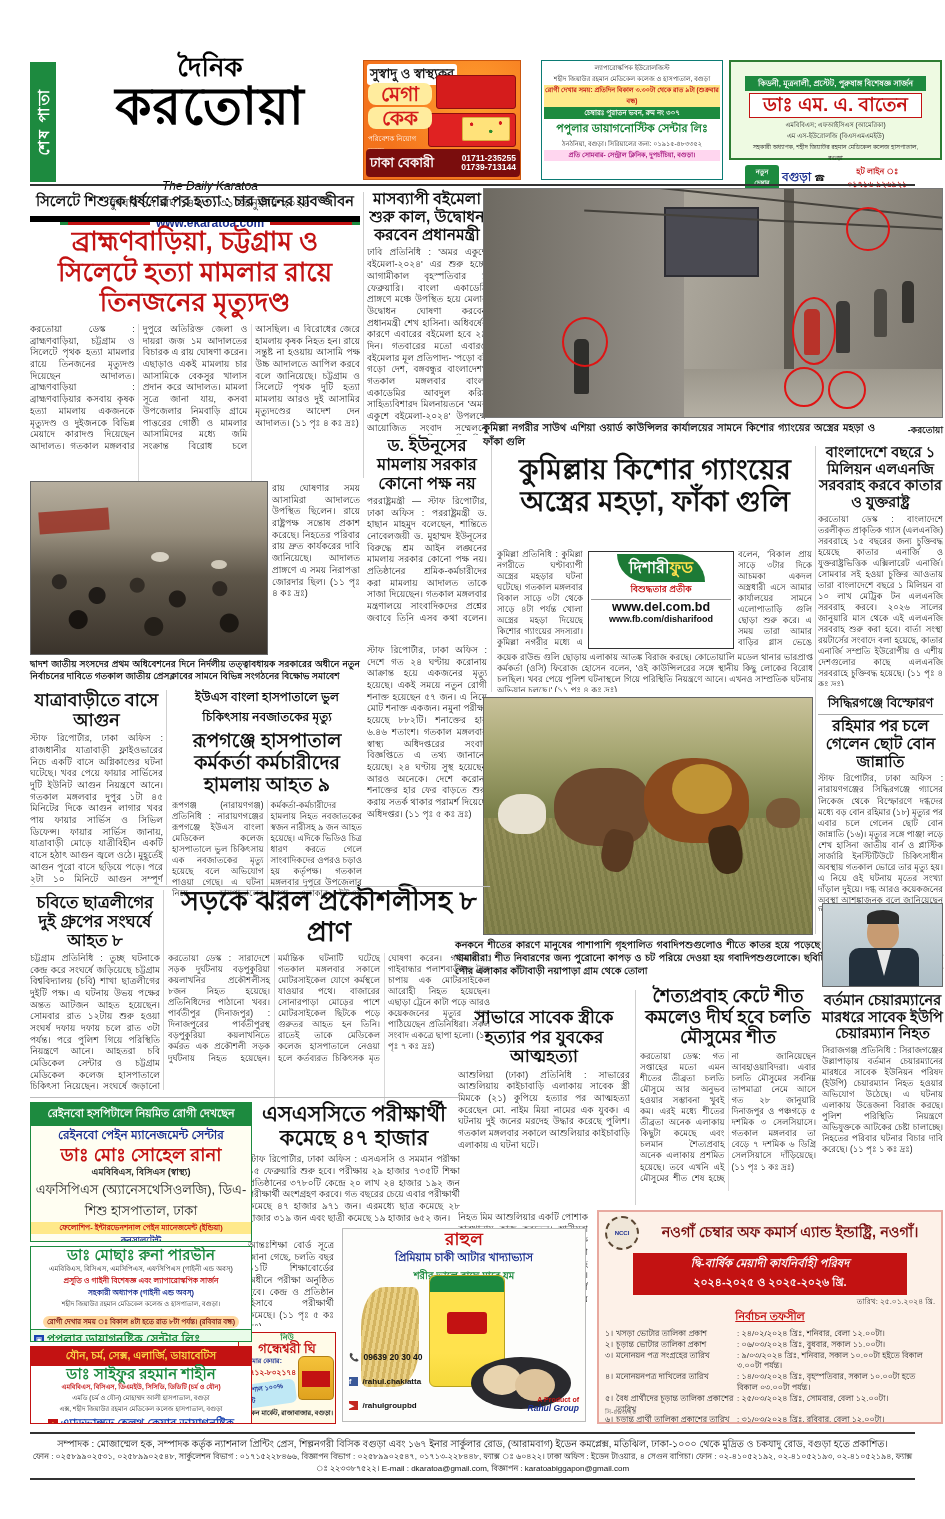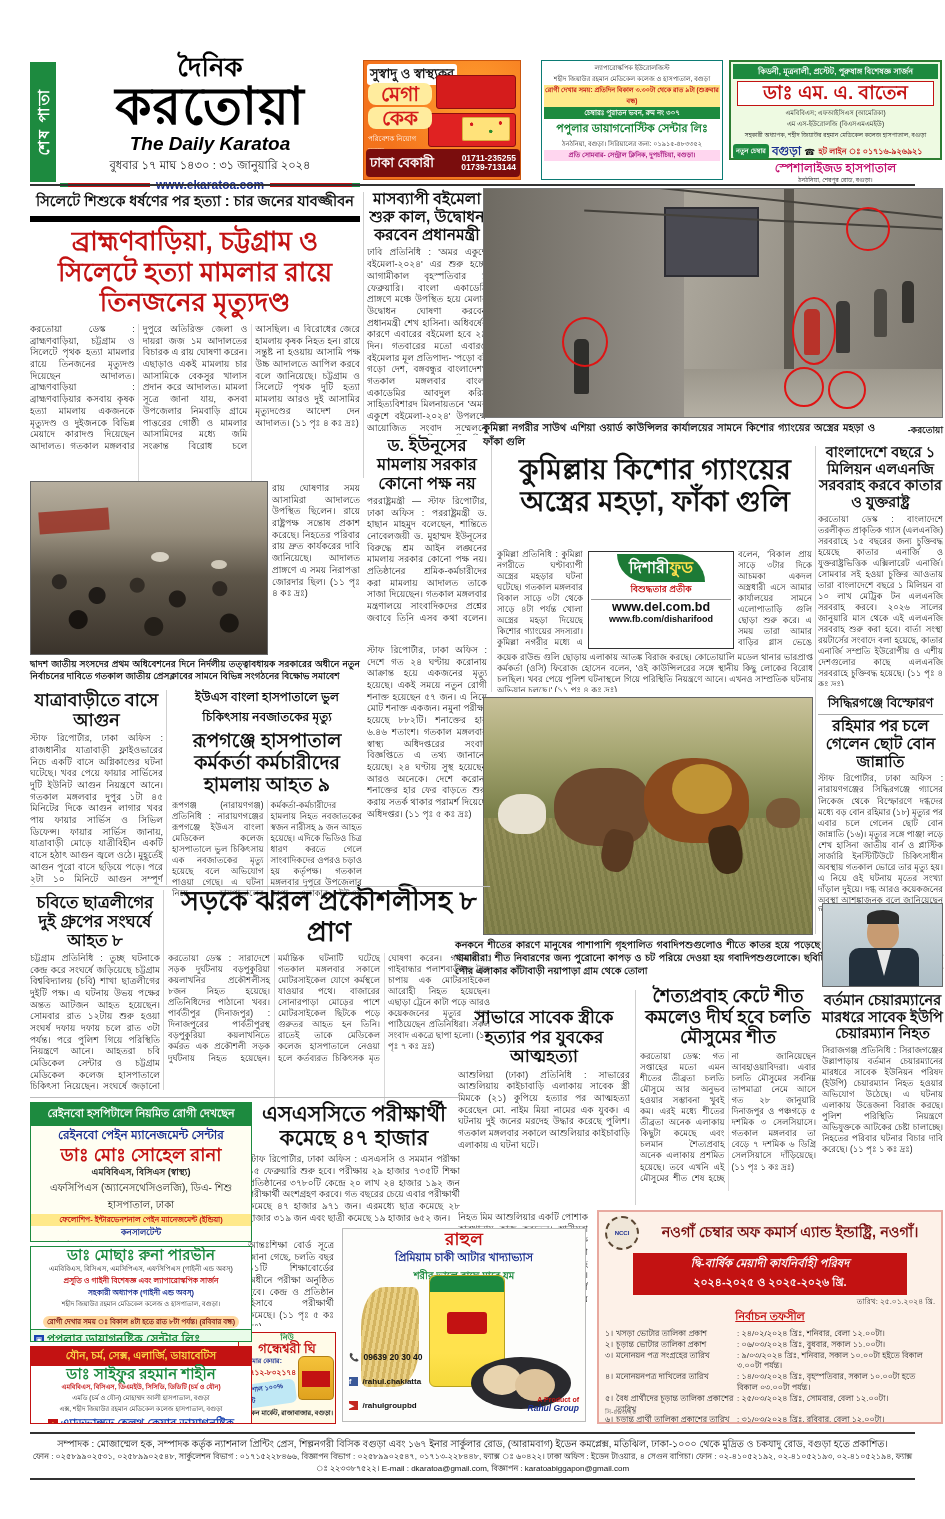--- a/index.html
+++ b/index.html
@@ -28,21 +28,21 @@
 
 <div id="page">
 
   <div class="abs" style="left:30px;top:62px;width:26px;height:120px;background:#1d8a3f;color:#fff;display:flex;align-items:center;justify-content:center;">
     <span style="writing-mode:vertical-rl;transform:rotate(180deg);font-weight:bold;font-size:15px;letter-spacing:2px;">শেষ পাতা</span>
   </div>
 
   <div class="abs" style="left:60px;top:54px;width:300px;height:130px;text-align:center;">
     <div style="font-weight:bold;font-size:26px;line-height:1;color:#000;">দৈনিক</div>
     <div style="font-weight:bold;font-size:52px;line-height:1.02;color:#000;letter-spacing:1px;">করতোয়া</div>
-    <div style="font-weight:bold;font-style:italic;font-size:19px;color:#000;">The Daily Karatoa</div>
+    <div style="font-weight:normal;font-style:italic;font-size:12px;color:#000;margin-top:46px;">The Daily Karatoa</div>
     <div style="font-size:11.5px;color:#111;margin-top:2px;">বুধবার ১৭ মাঘ ১৪৩০ : ৩১ জানুয়ারি ২০২৪</div>
     <div style="display:flex;align-items:center;gap:6px;margin-top:2px;">
       <span style="flex:1;height:4px;background:linear-gradient(90deg,#1d8a3f 0 8px,#c31212 8px);"></span>
       <span style="font-weight:bold;font-size:12px;color:#1a2e8f;">www.ekaratoa.com</span>
       <span style="flex:1;height:4px;background:linear-gradient(90deg,#c31212 calc(100% - 8px),#1d8a3f calc(100% - 8px));"></span>
     </div>
   </div>
 
   <div class="abs" style="left:363px;top:60px;width:158px;height:120px;background:radial-gradient(circle at 70% 30%,#ff9d2e,#f4731c 70%);border:1px solid #c9560f;padding:3px;">
     <div style="font-size:13px;font-weight:bold;color:#111;background:#fff;display:inline-block;padding:0 3px;border-radius:3px;">সুস্বাদু ও স্বাস্থ্যকর</div>
@@ -66,21 +66,21 @@
   <div class="abs" style="left:541px;top:60px;width:182px;height:120px;background:#fff;border:1.5px solid #0b7b74;padding:2px;text-align:center;">
     <div style="font-size:6.5px;color:#222;">ল্যাপারোস্কপিক ইউরোলজিস্ট</div>
     <div style="font-size:6.5px;color:#222;">শহীদ জিয়াউর রহমান মেডিকেল কলেজ ও হাসপাতাল, বগুড়া</div>
     <div style="font-size:6.5px;color:#c31212;background:#ffe98a;font-weight:bold;">রোগী দেখার সময়: প্রতিদিন বিকাল ৩.৩০টা থেকে রাত ৯টা (শুক্রবার বন্ধ)</div>
     <div style="font-size:7px;color:#fff;background:#1d8a3f;font-weight:bold;">চেম্বারঃ পুরাতন ভবন, রুম নং ৩০৭</div>
     <div style="font-size:11px;font-weight:bold;color:#0b7b2a;margin-top:1px;">পপুলার ডায়াগনোস্টিক সেন্টার লিঃ</div>
     <div style="font-size:6.5px;color:#222;">ঠনঠনিয়া, বগুড়া। সিরিয়ালের জন্য: ০১৯১৫-৪৮৩৩৫২</div>
     <div style="font-size:6.5px;color:#a3127c;background:#ffd6ef;font-weight:bold;">প্রতি সোমবার- সেন্ট্রাল ক্লিনিক, দুপচাঁচিয়া, বগুড়া।</div>
   </div>
 
-  <div class="abs adbox" style="left:729px;top:60px;width:213px;height:100px;background:#eefae2;padding:2px;text-align:center;">
+  <div class="abs adbox" style="left:729px;top:60px;width:213px;height:100px;background:#eefae2;padding:14px;text-align:center;">
     <div style="background:#1d8a3f;color:#fff;font-weight:bold;font-size:8px;padding:1px 0;">কিডনী, মূত্রনালী, প্রস্টেট, পুরুষাঙ্গ বিশেষজ্ঞ সার্জন</div>
     <div style="border:1.5px solid #c31212;margin:2px 4px;color:#c31212;font-weight:bold;font-size:19px;line-height:1.2;background:#fff;">ডাঃ এম. এ. বাতেন</div>
     <div style="font-size:6.5px;color:#222;">এমবিবিএস; এফআইসিএস (আমেরিকা)</div>
     <div style="font-size:6.5px;color:#222;">এম এস-ইউরোলজি (বিএসএমএমইউ)</div>
     <div style="font-size:6px;color:#222;">সহকারী অধ্যাপক, শহীদ জিয়াউর রহমান মেডিকেল কলেজ হাসপাতাল, বগুড়া</div>
     <div style="display:flex;align-items:center;gap:3px;margin-top:1px;">
       <span style="background:#1d8a3f;color:#fff;font-size:6.5px;font-weight:bold;border-radius:3px;padding:2px 3px;">নতুন চেম্বার</span>
       <span style="color:#1a2e8f;font-weight:bold;font-size:12px;">বগুড়া</span>
       <span style="font-size:9px;">☎</span>
       <span style="color:#c31212;font-size:8px;font-weight:bold;">হট লাইন ঃ ০১৭১৬-৯২৬৯২১</span>
@@ -328,21 +328,21 @@
     </div>
 
     <div style="position:absolute;left:6px;bottom:4px;font-size:6.5px;color:#555;">সি-৪৯৩/২৪</div>
   </div>
 
   <div class="abs" style="left:30px;top:1102px;width:222px;height:140px;border:1.5px solid #1d8a3f;background:#fffef2;text-align:center;overflow:hidden;">
     <div class="band" style="background:#1d8a3f;font-size:11px;padding:2px 0;">রেইনবো হসপিটালে নিয়মিত রোগী দেখছেন</div>
     <div style="font-weight:bold;font-size:12px;color:#1a2e8f;">রেইনবো পেইন ম্যানেজমেন্ট সেন্টার</div>
     <div style="font-weight:bold;font-size:18px;color:#c31212;line-height:1.05;">ডাঃ মোঃ সোহেল রানা</div>
     <div style="font-size:9px;font-weight:bold;color:#222;">এমবিবিএস, বিসিএস (স্বাস্থ্য)</div>
-    <div style="font-size:10px;color:#222;">এফসিপিএস (অ্যানেসথেসিওলজি), ডিএ- শিশু হাসপাতাল, ঢাকা</div>
+    <div style="font-size:13px;color:#222;">এফসিপিএস (অ্যানেসথেসিওলজি), ডিএ- শিশু হাসপাতাল, ঢাকা</div>
     <div style="font-size:7.5px;color:#c31212;font-weight:bold;background:#ffe98a;">ফেলোশিপ- ইন্টারভেনশনাল পেইন ম্যানেজমেন্ট (ইন্ডিয়া)</div>
     <div style="font-size:8.5px;color:#1a2e8f;font-weight:bold;">কনসালটেন্ট</div>
     <div style="font-size:6.5px;color:#222;">শহীদ জিয়াউর রহমান মেডিকেল কলেজ ও হাসপাতাল, বগুড়া</div>
     <div class="band" style="background:#1a43b0;font-size:13px;padding:1px 0;margin-top:1px;">রেইনবো কমিউনিটি হসপিটাল</div>
 
   </div>
 
   <div class="abs" style="left:30px;top:1246px;width:222px;height:96px;border:1.5px solid #1d8a3f;background:#fff;text-align:center;overflow:hidden;">
     <div style="font-weight:bold;font-size:15px;color:#1d8a3f;line-height:1.05;">ডাঃ মোছাঃ রুনা পারভীন</div>
     <div style="font-size:7px;color:#222;">এমবিবিএস, বিসিএস, এমসিপিএস, এফসিপিএস (গাইনী এন্ড অবস্)</div>

